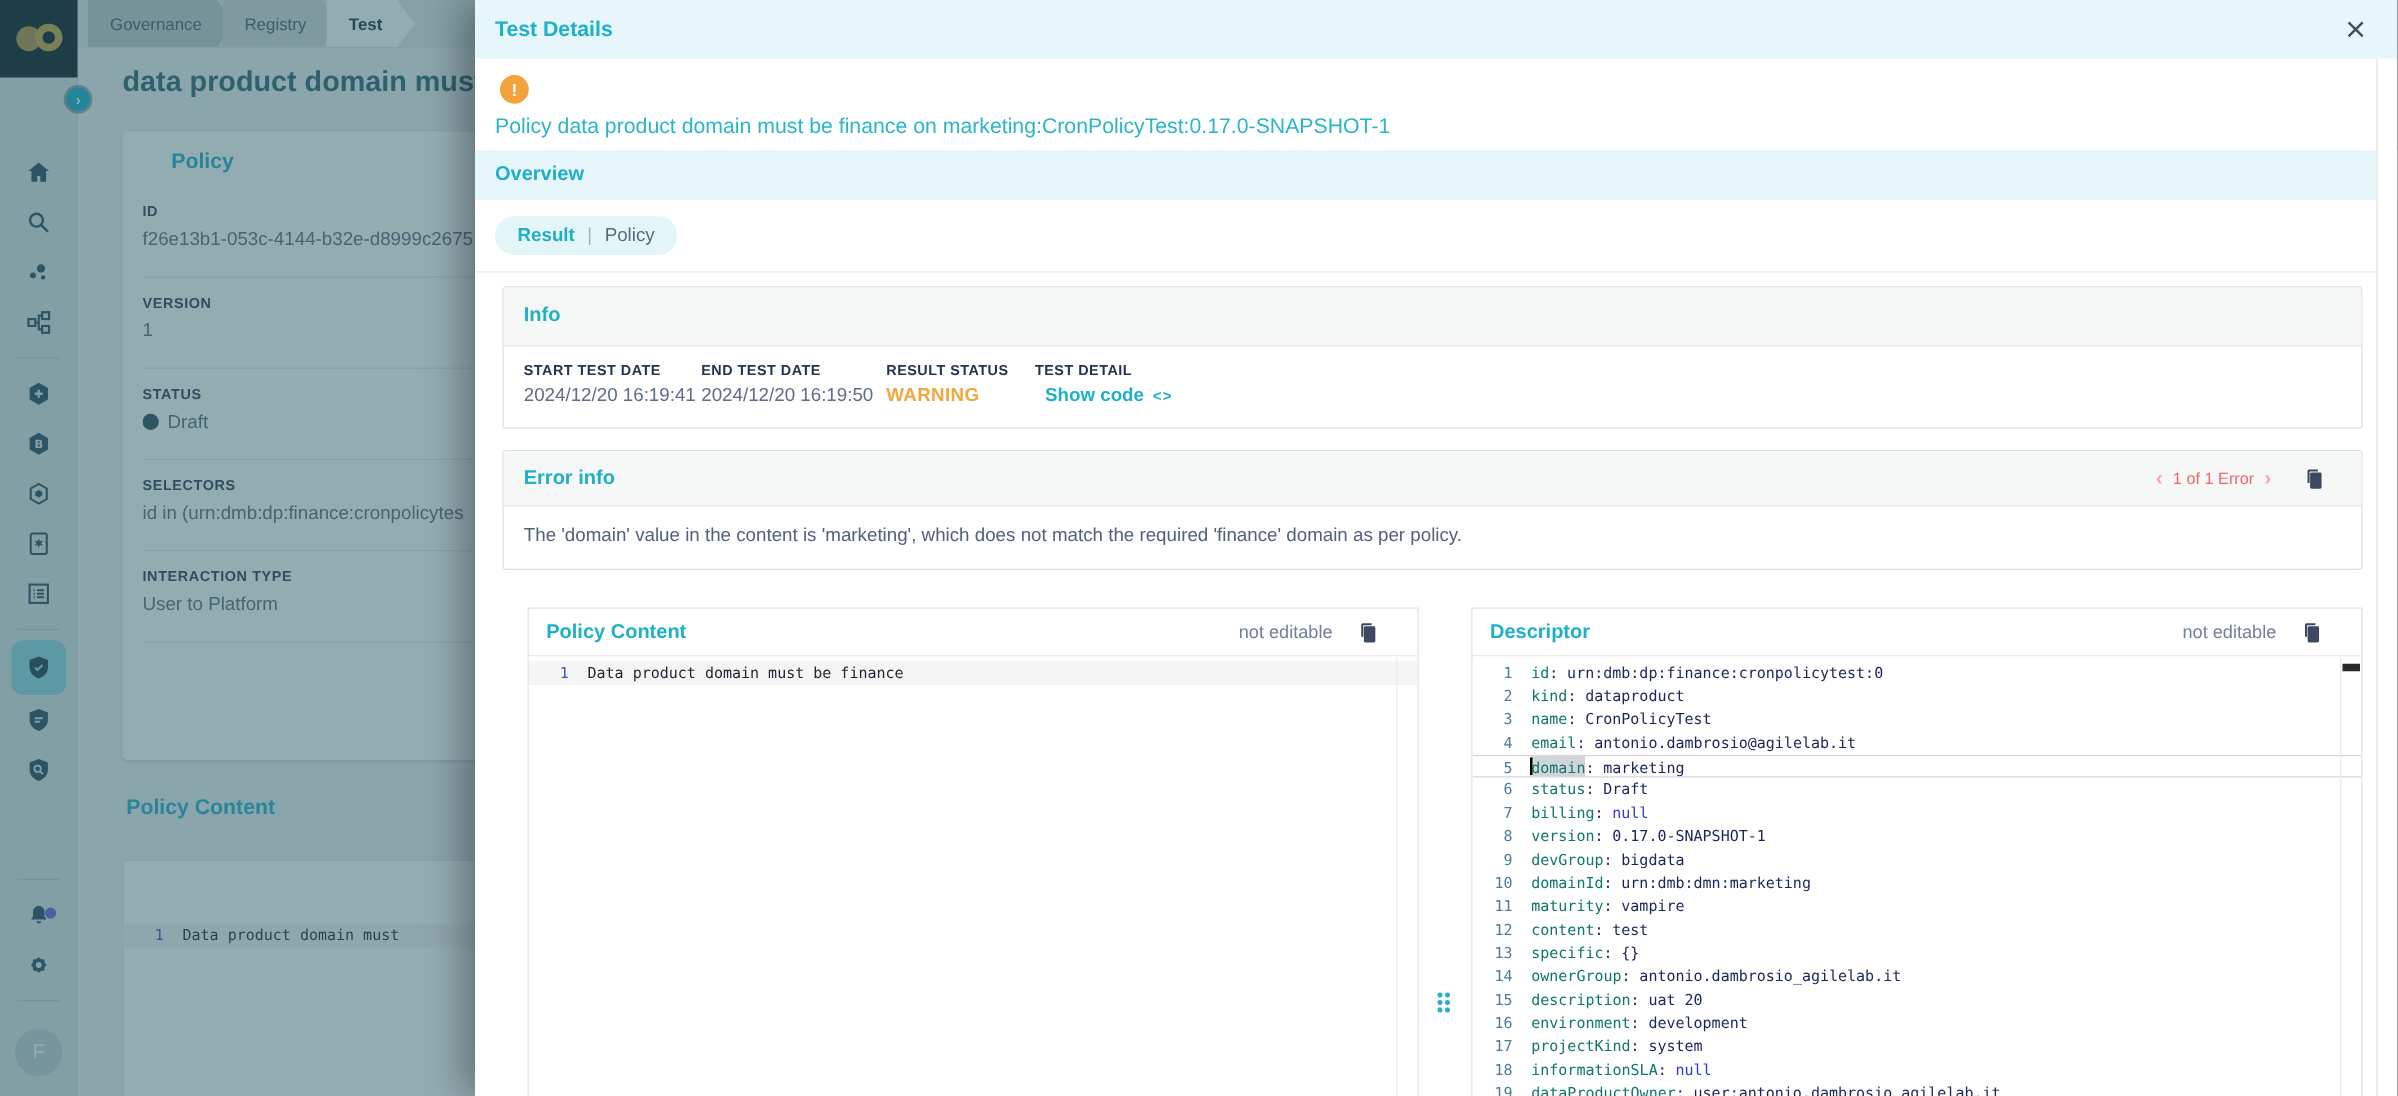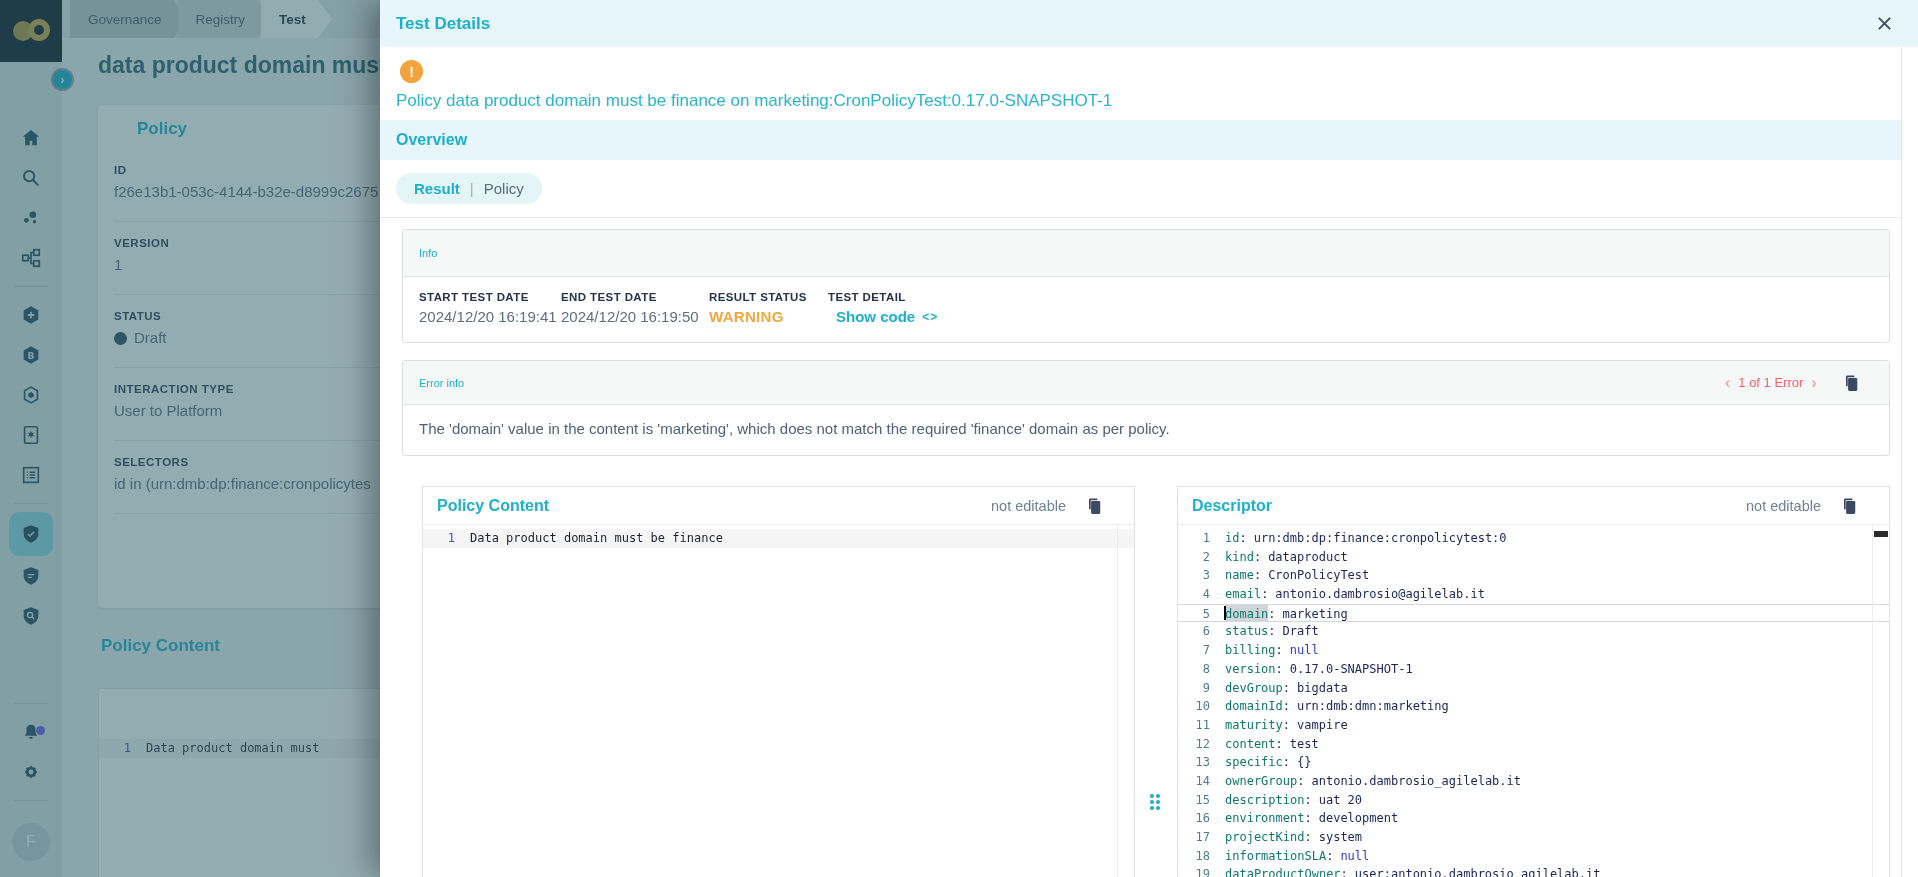--- a/index.html
+++ b/index.html
@@ -58,21 +58,21 @@
   .headline { margin:8px 0 0 16px; font-size:17px; color:#2ab5c9; }
   .ovbar { margin-top:9px; height:40px; background:#e7f6fa; display:flex; align-items:center; padding-left:16px; font-size:16px; font-weight:600; color:#1db0c8; }
   .pilltabs { margin:13px 0 0 16px; display:inline-flex; align-items:center; gap:10px; background:#e4f5f8; border-radius:17px; padding:7px 18px; font-size:15px; }
   .pill-result { color:#1db0c8; font-weight:bold; }
   .pill-sep { color:#9fb3bd; }
   .pill-policy { color:#5b6b7a; }
   .tabrule { margin-top:13px; height:1px; background:#e8eaec; }
 
   .card { margin:11px 28px 0 22px; border:1px solid #dcdfe1; border-radius:3px; background:#fff; }
   .card-head { background:#f6f7f7; border-bottom:1px solid #e3e5e6; display:flex; align-items:center; padding:0 28px 0 16px; }
-  .card-head .ctitle { font-size:11px; font-weight:400; color:#1db0c8; }
+  .card-head .ctitle { font-size:16px; font-weight:700; color:#1db0c8; }
   .info-card { margin-top:11px; }
   .info-card .card-head { height:47px; }
   .info-body { display:flex; padding:14px 0 0 16px; height:65px; }
   .icol .ilabel { font-size:11.5px; font-weight:bold; letter-spacing:.4px; color:#25334d; }
   .icol .ival { margin-top:5px; font-size:15px; color:#5e6e84; }
   .icol.c1 { width:142px; } .icol.c2 { width:148px; } .icol.c3 { width:119px; }
   .ival.warn { color:#f0a73e; font-weight:600; letter-spacing:.3px; }
   .showcode { margin:5px 0 0 8px; font-size:15px; font-weight:600; color:#1db0c8; display:flex; align-items:center; gap:7px; }
   .codeglyph { font-size:12px; font-weight:bold; letter-spacing:1px; }
 
@@ -141,27 +141,27 @@
               <div class="flabel">VERSION</div>
               <div class="fval">1</div>
             </div>
 
             <div class="frow status">
               <div class="flabel">STATUS</div>
               <div class="fval">Draft</div>
             </div>
 
             <div class="frow">
+              <div class="flabel">SELECTORS</div>
+              <div class="fval">id in (urn:dmb:dp:finance:cronpolicytes</div>
+            </div>
+
+            <div class="frow">
               <div class="flabel">INTERACTION TYPE</div>
               <div class="fval">User to Platform</div>
-            </div>
-
-            <div class="frow">
-              <div class="flabel">SELECTORS</div>
-              <div class="fval">id in (urn:dmb:dp:finance:cronpolicytes</div>
             </div>
 
           </div>
       </div>
 
       <div class="bg-pc-title">Policy Content</div>
       <div class="bg-editor">
         <div class="crow pc-code">
           <span class="ln">1</span>
           <span class="ctext">Data product domain must</span>

